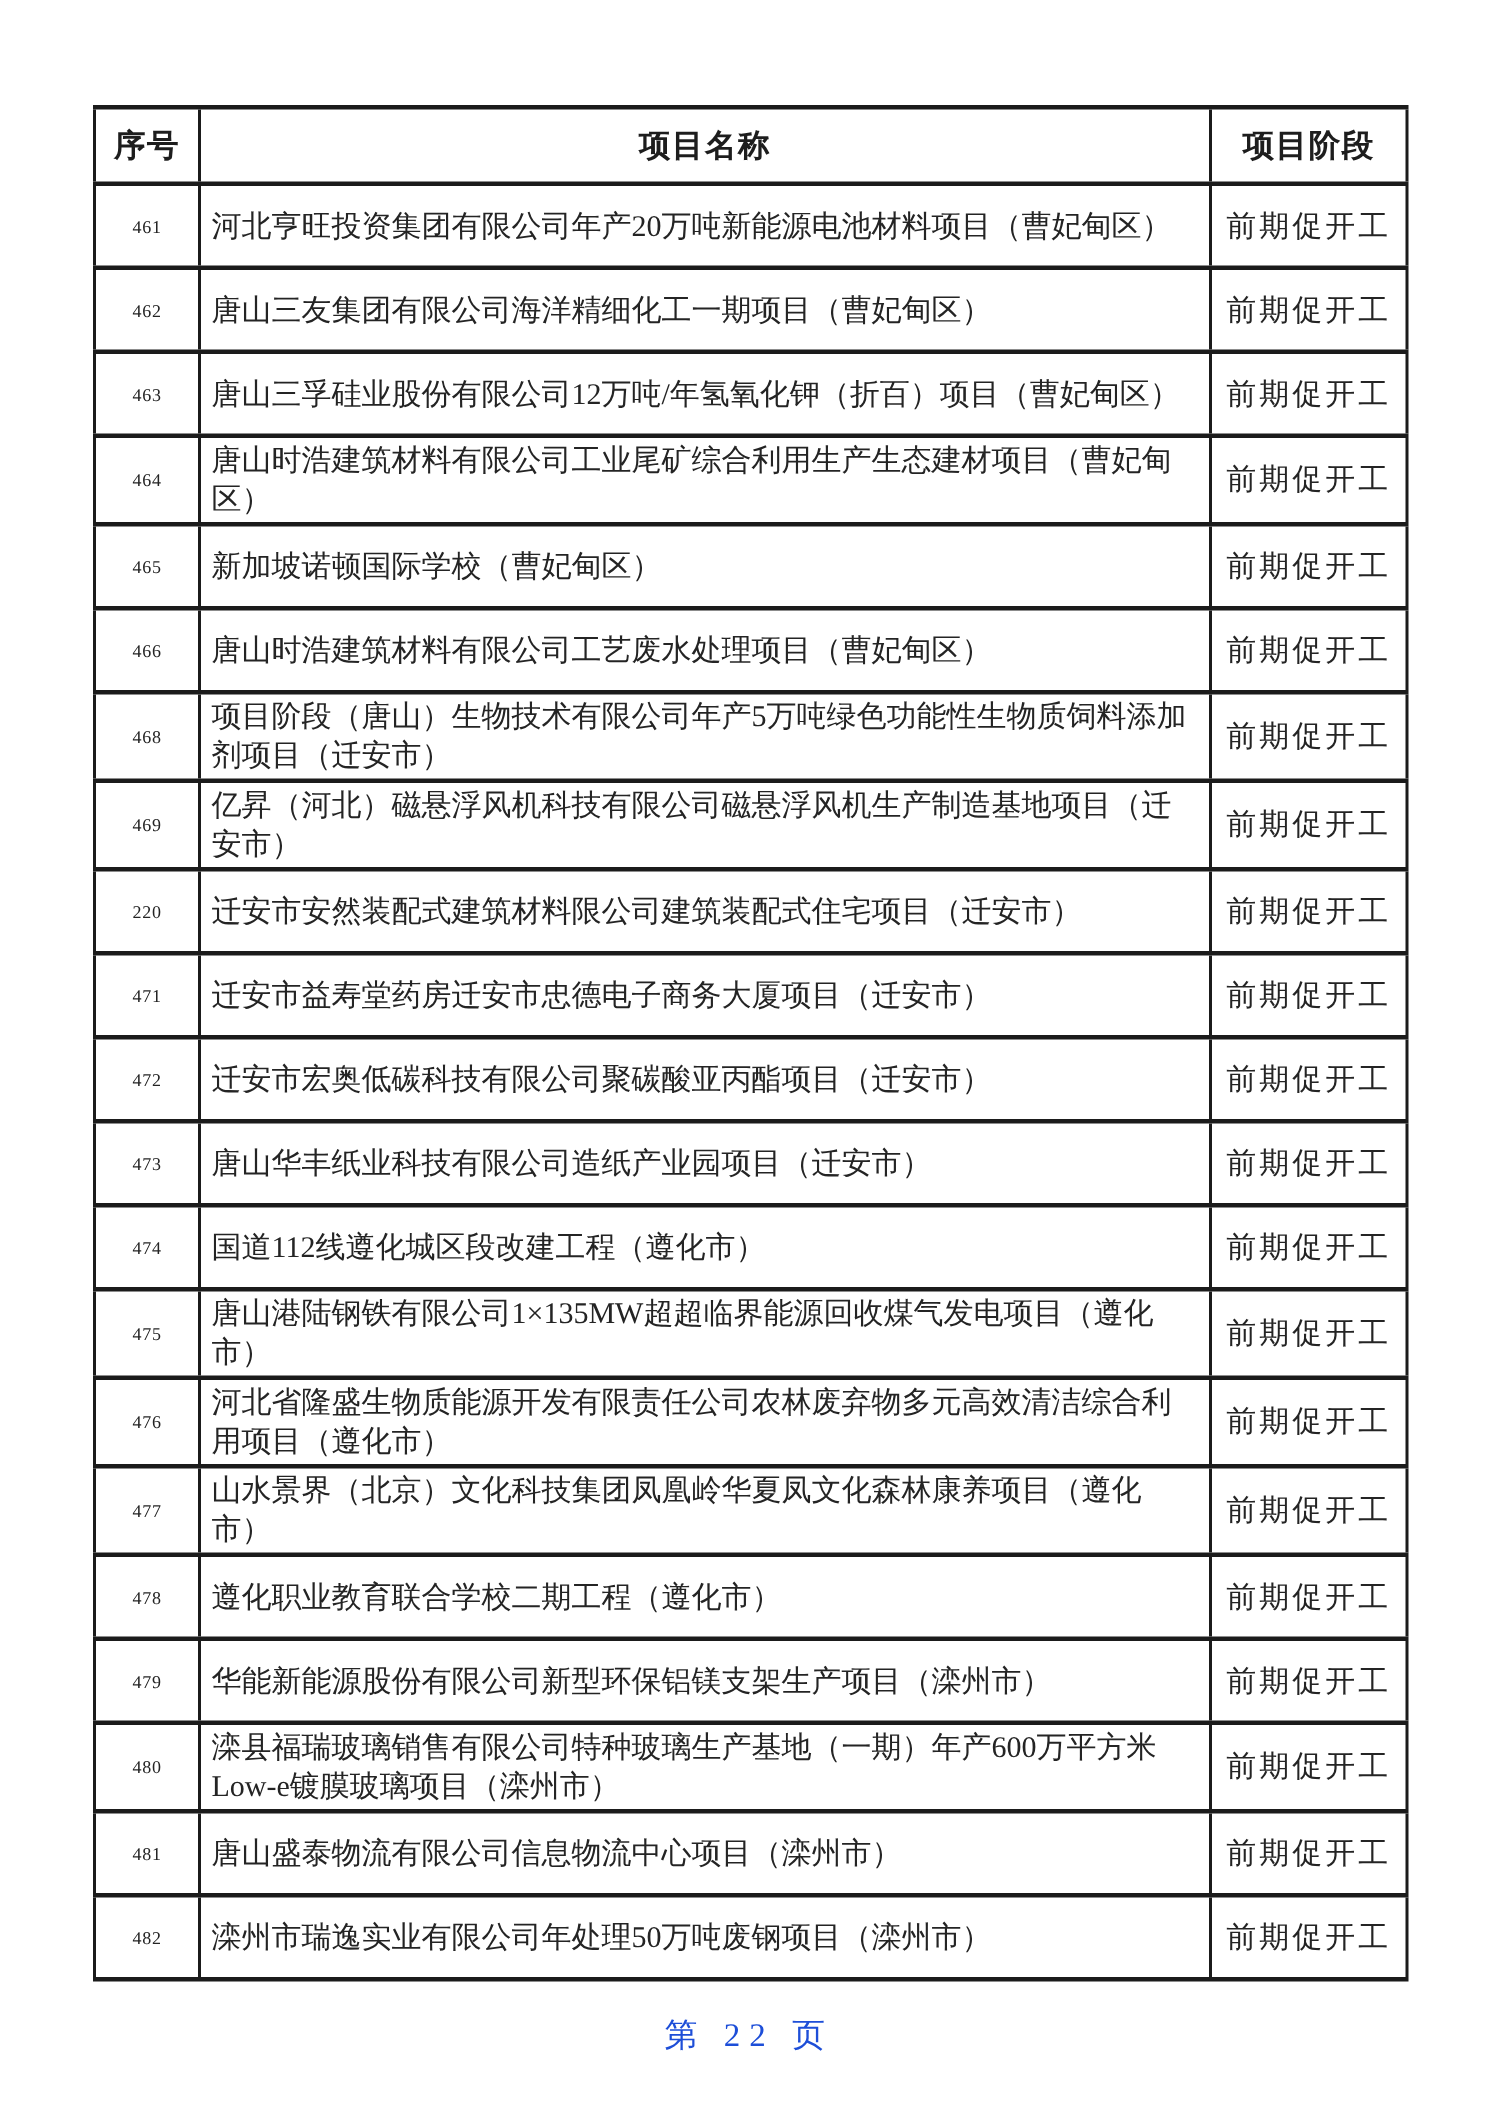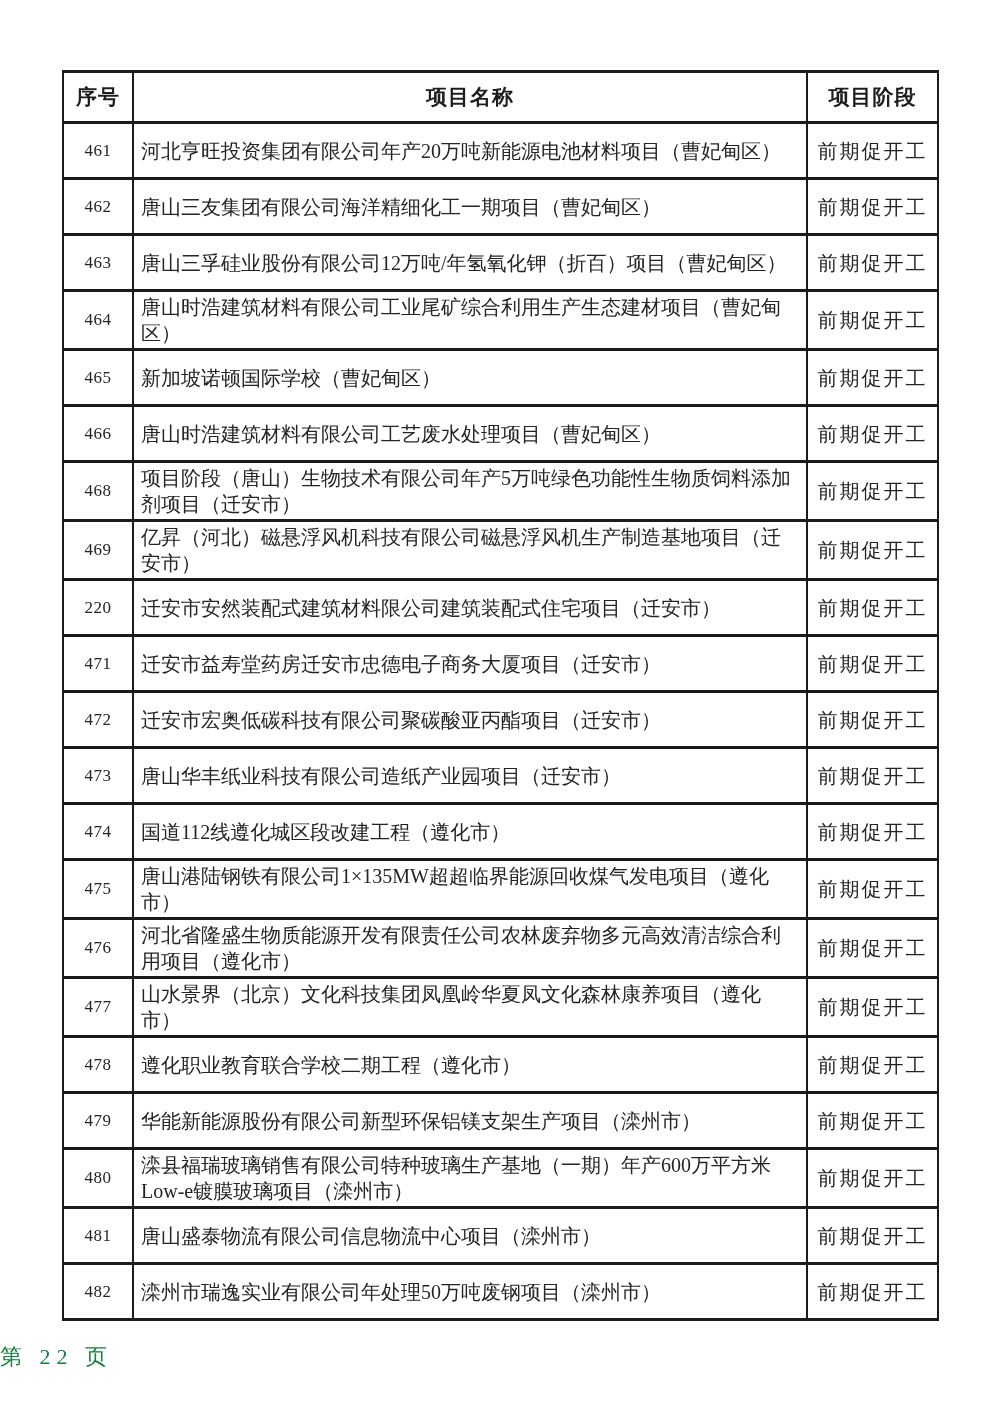--- a/index.html
+++ b/index.html
@@ -46,41 +46,41 @@
     font-family: Liberation Serif, serif;
   }
   td {
     height: 49px;
     font-size: 20px;
     line-height: 26px;
     color: #242424;
   }
   td.no {
     text-align: center;
-    font-size: 17px;
+    font-size: 12px;
     letter-spacing: 0.5px;
   }
   td.name {
     text-align: left;
     padding: 2px 10px 2px 7px;
   }
   td.stage {
     text-align: center;
     letter-spacing: 2px;
     padding: 0 4px;
   }
   .footer {
     position: absolute;
     left: 0;
     top: 1342px;
     width: 100%;
-    text-align: left;
+    text-align: center;
     font-size: 22px;
     letter-spacing: 6px;
-    color: #15803d;
+    color: #1d4ed8;
   }
 </style>
 </head>
 <body>
 
 <div class="page">
 
   <table class="projects">
     <colgroup>
       <col class="c-no">

